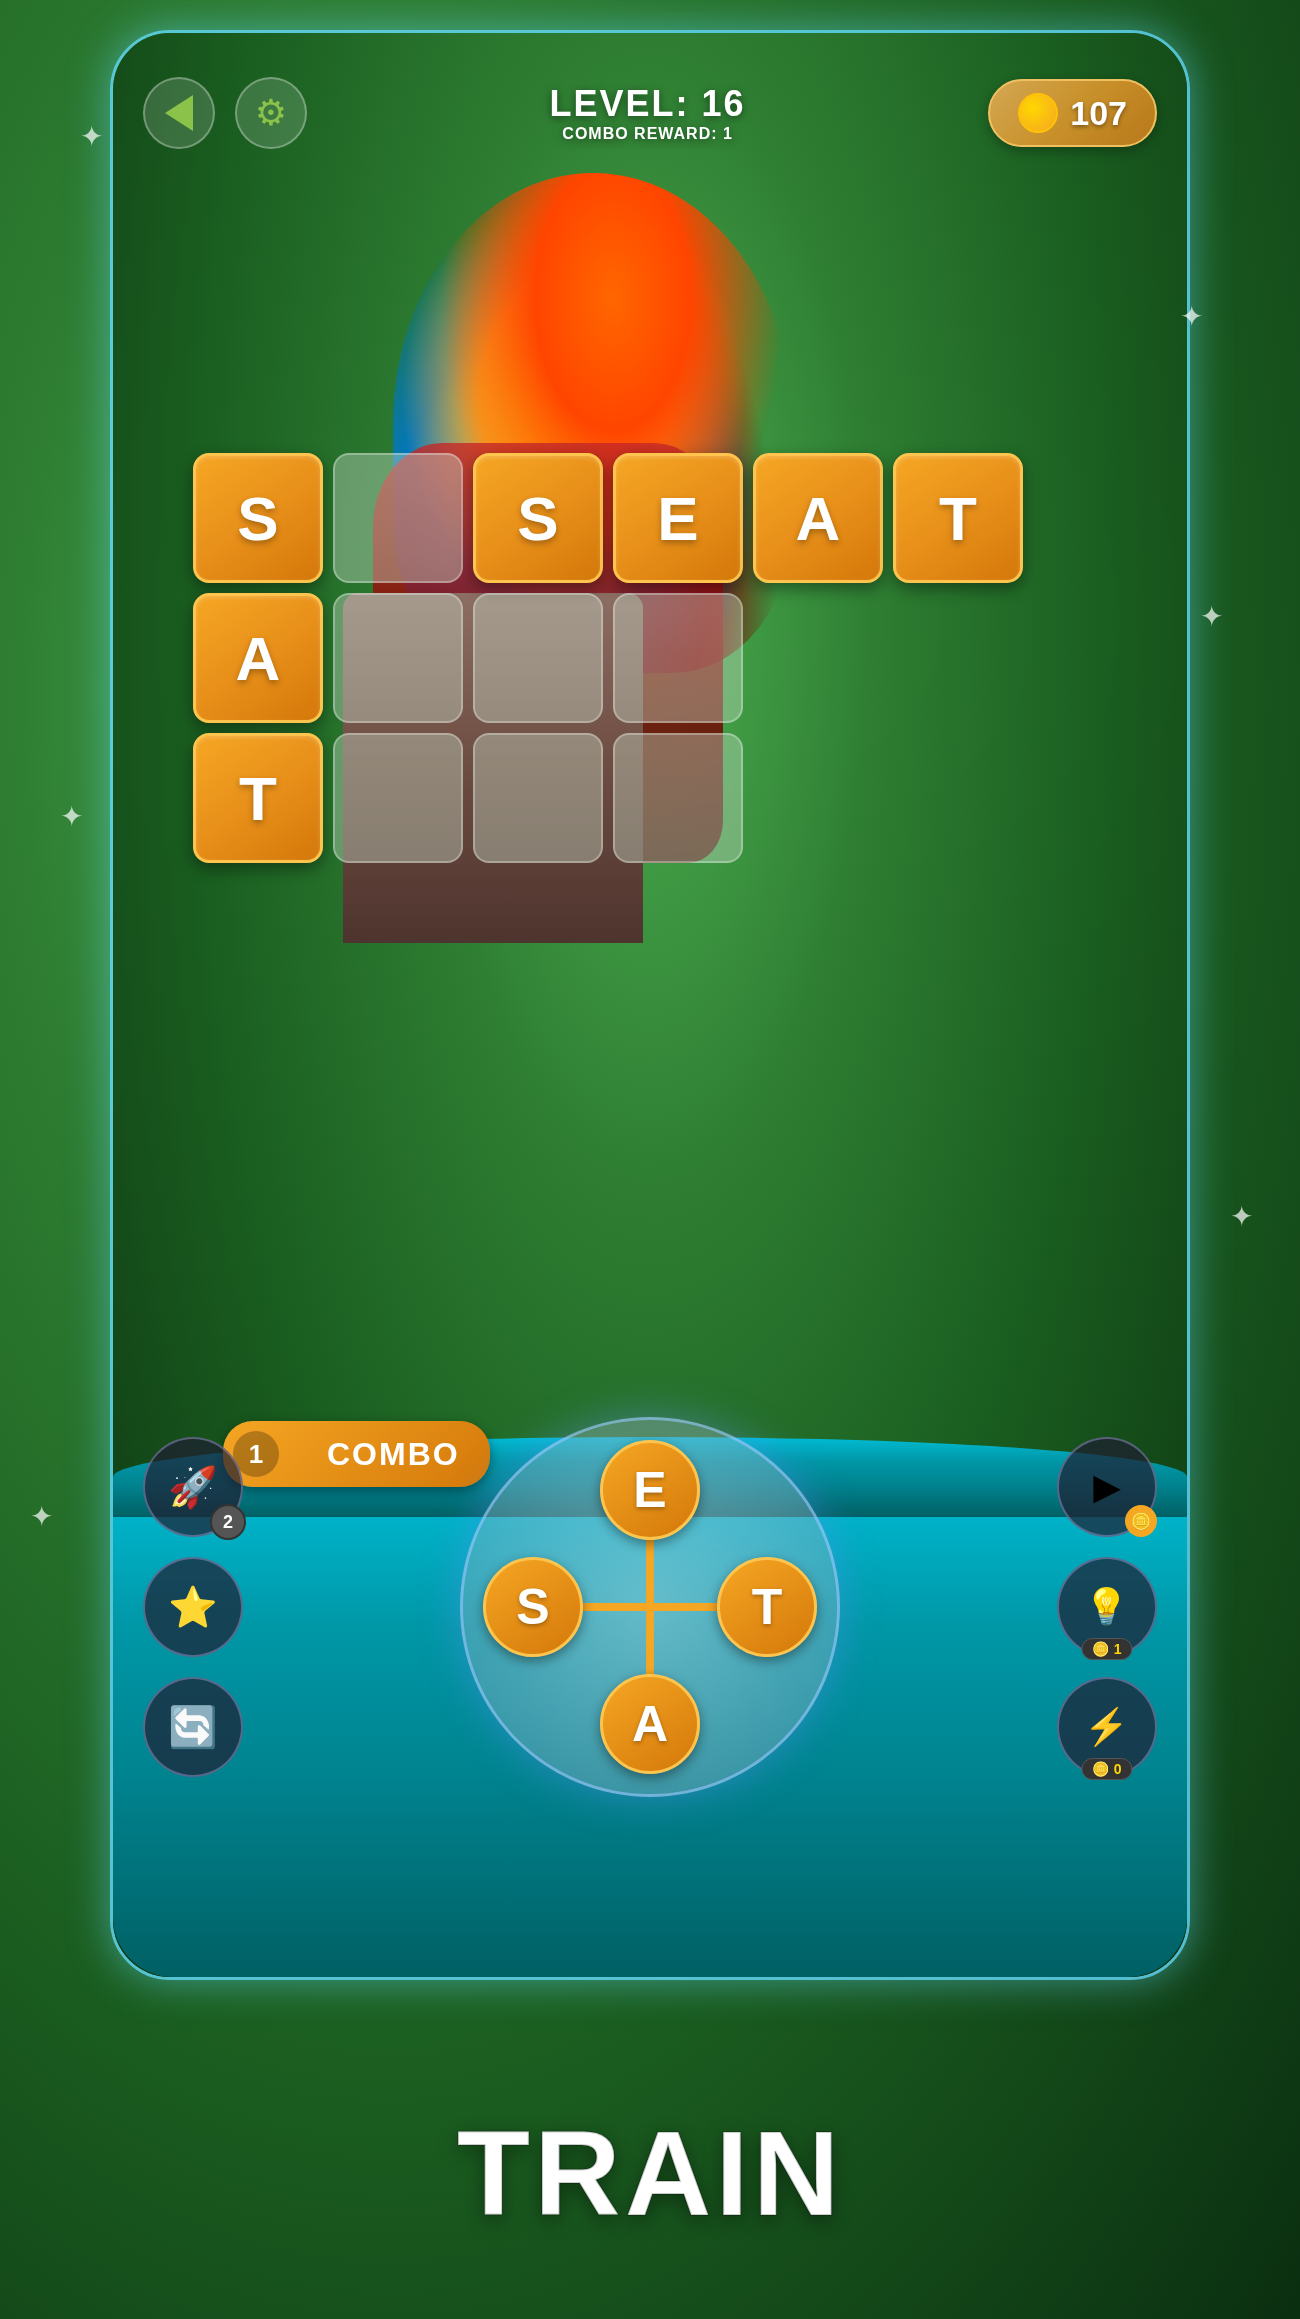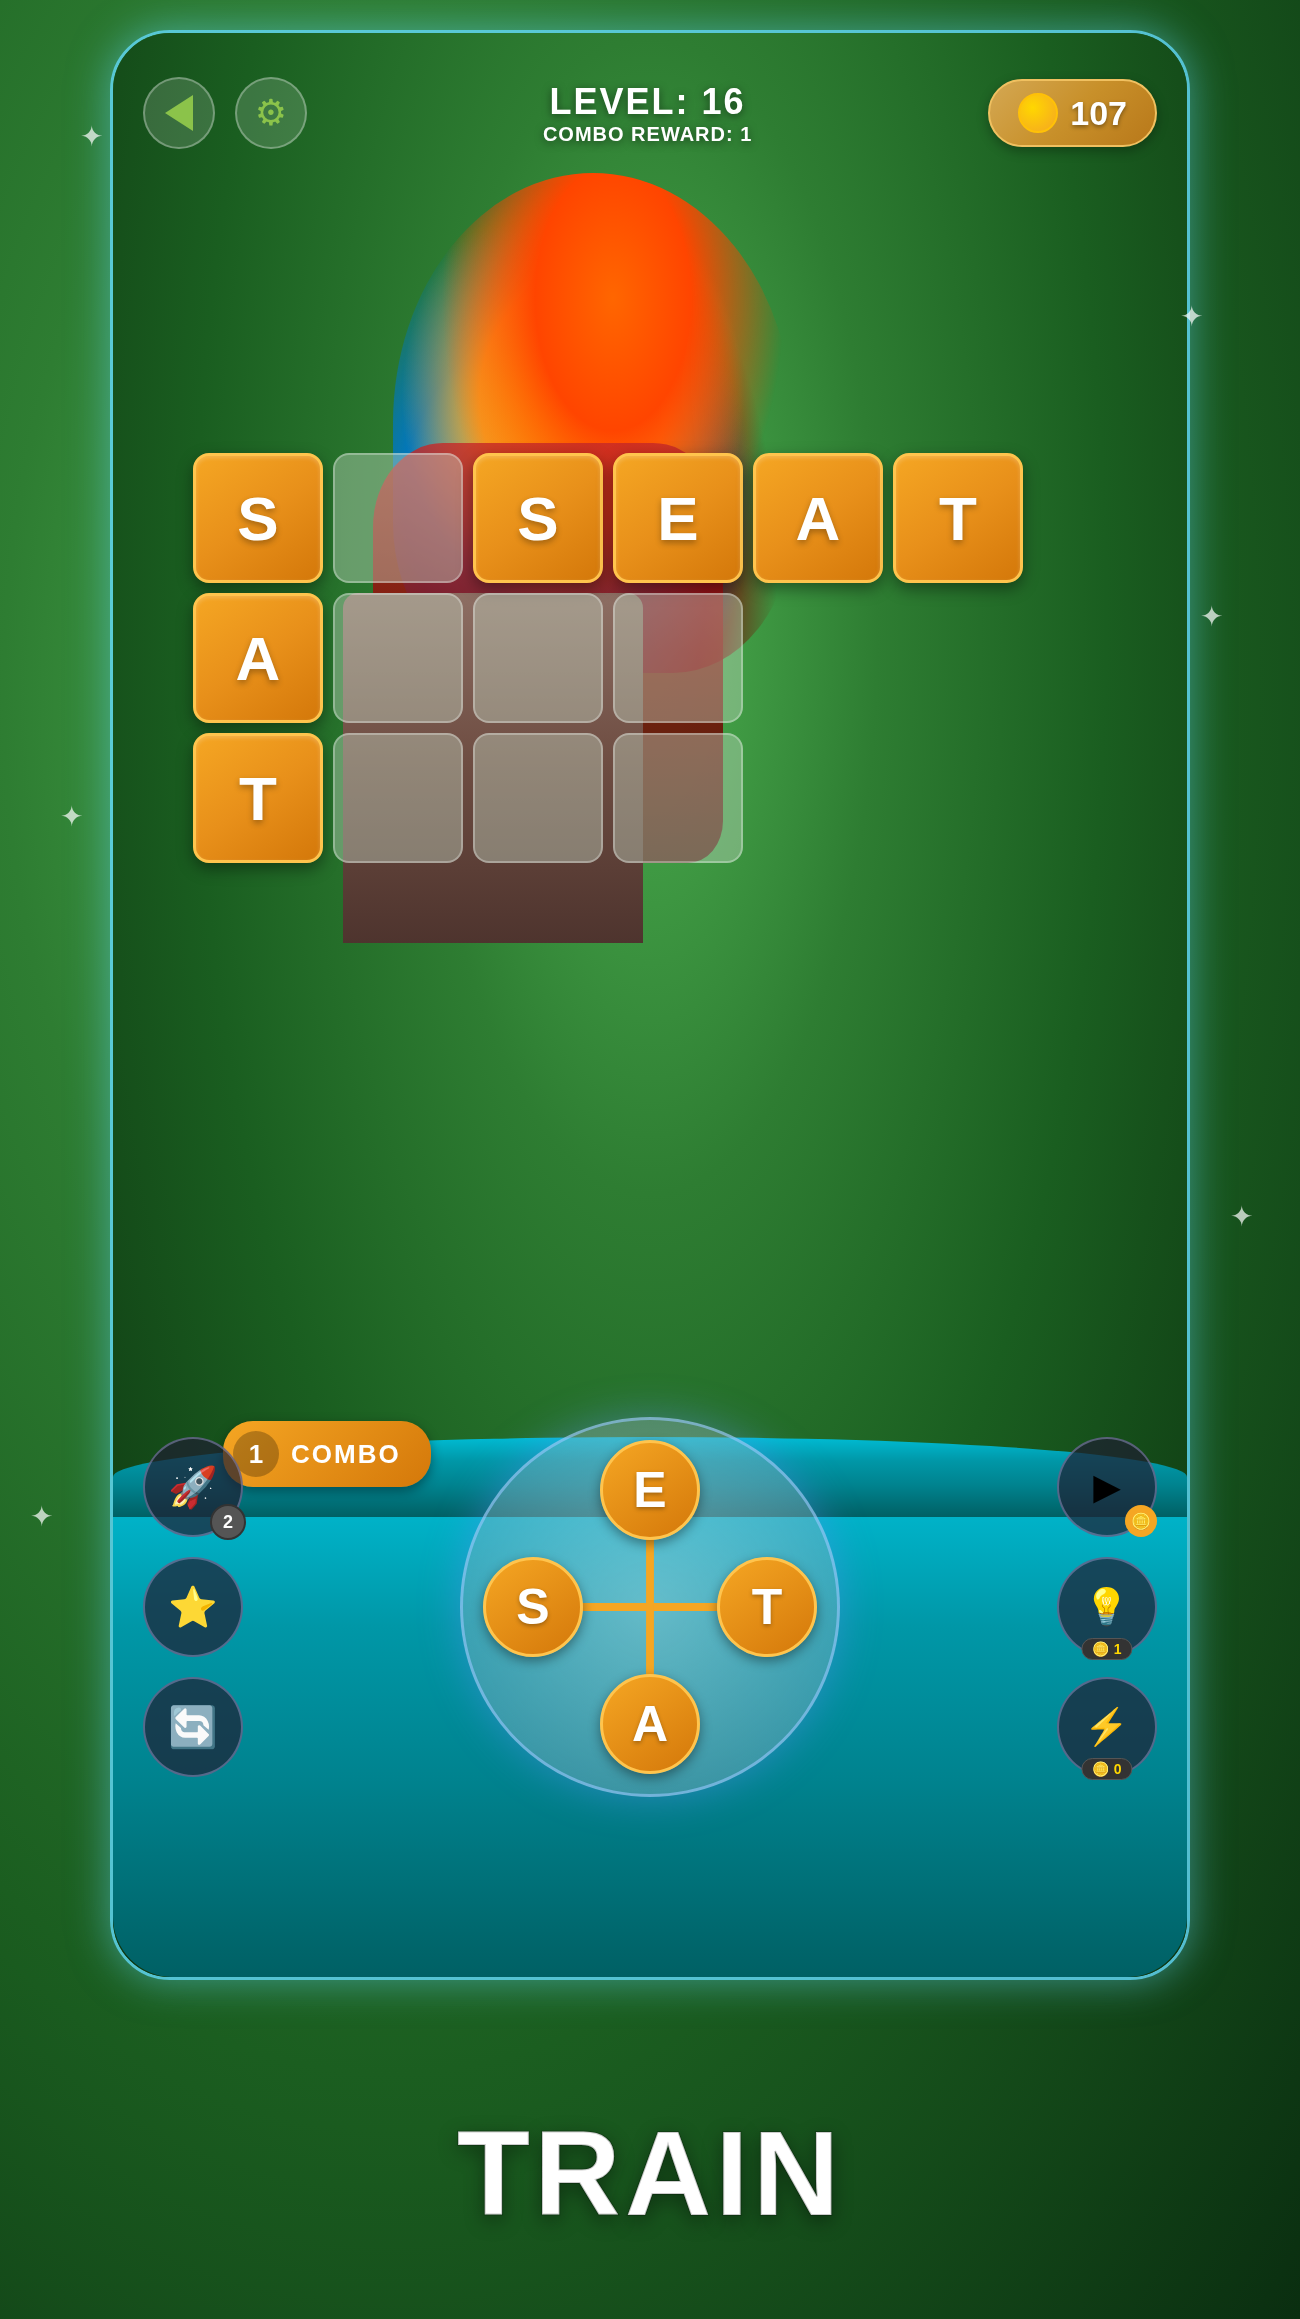--- a/index.html
+++ b/index.html
@@ -104,21 +104,21 @@
       text-shadow: 0 2px 8px rgba(0,0,0,0.5);
     }
 
     .level-text {
       font-size: 36px;
       font-weight: 900;
       letter-spacing: 2px;
     }
 
     .combo-reward-text {
-      font-size: 20px;
+      font-size: 16px;
       font-weight: 700;
       letter-spacing: 1px;
     }
 
     .coin-badge {
       background: linear-gradient(135deg, #d4a853 0%, #c8902a 50%, #b8781a 100%);
       border-radius: 40px;
       padding: 12px 28px;
       display: flex;
       align-items: center;
@@ -300,24 +300,25 @@
       background: rgba(0,0,0,0.25);
       display: flex;
       align-items: center;
       justify-content: center;
       font-size: 26px;
       font-weight: 900;
       color: white;
     }
 
     .combo-label {
-      font-size: 26px;
+      font-size: 32px;
       font-weight: 900;
       color: white;
       letter-spacing: 2px;
+      margin-left: 36px;
     }
 
     
     .right-buttons {
       position: absolute;
       right: 30px;
       bottom: 200px;
       display: flex;
       flex-direction: column;
       gap: 20px;

